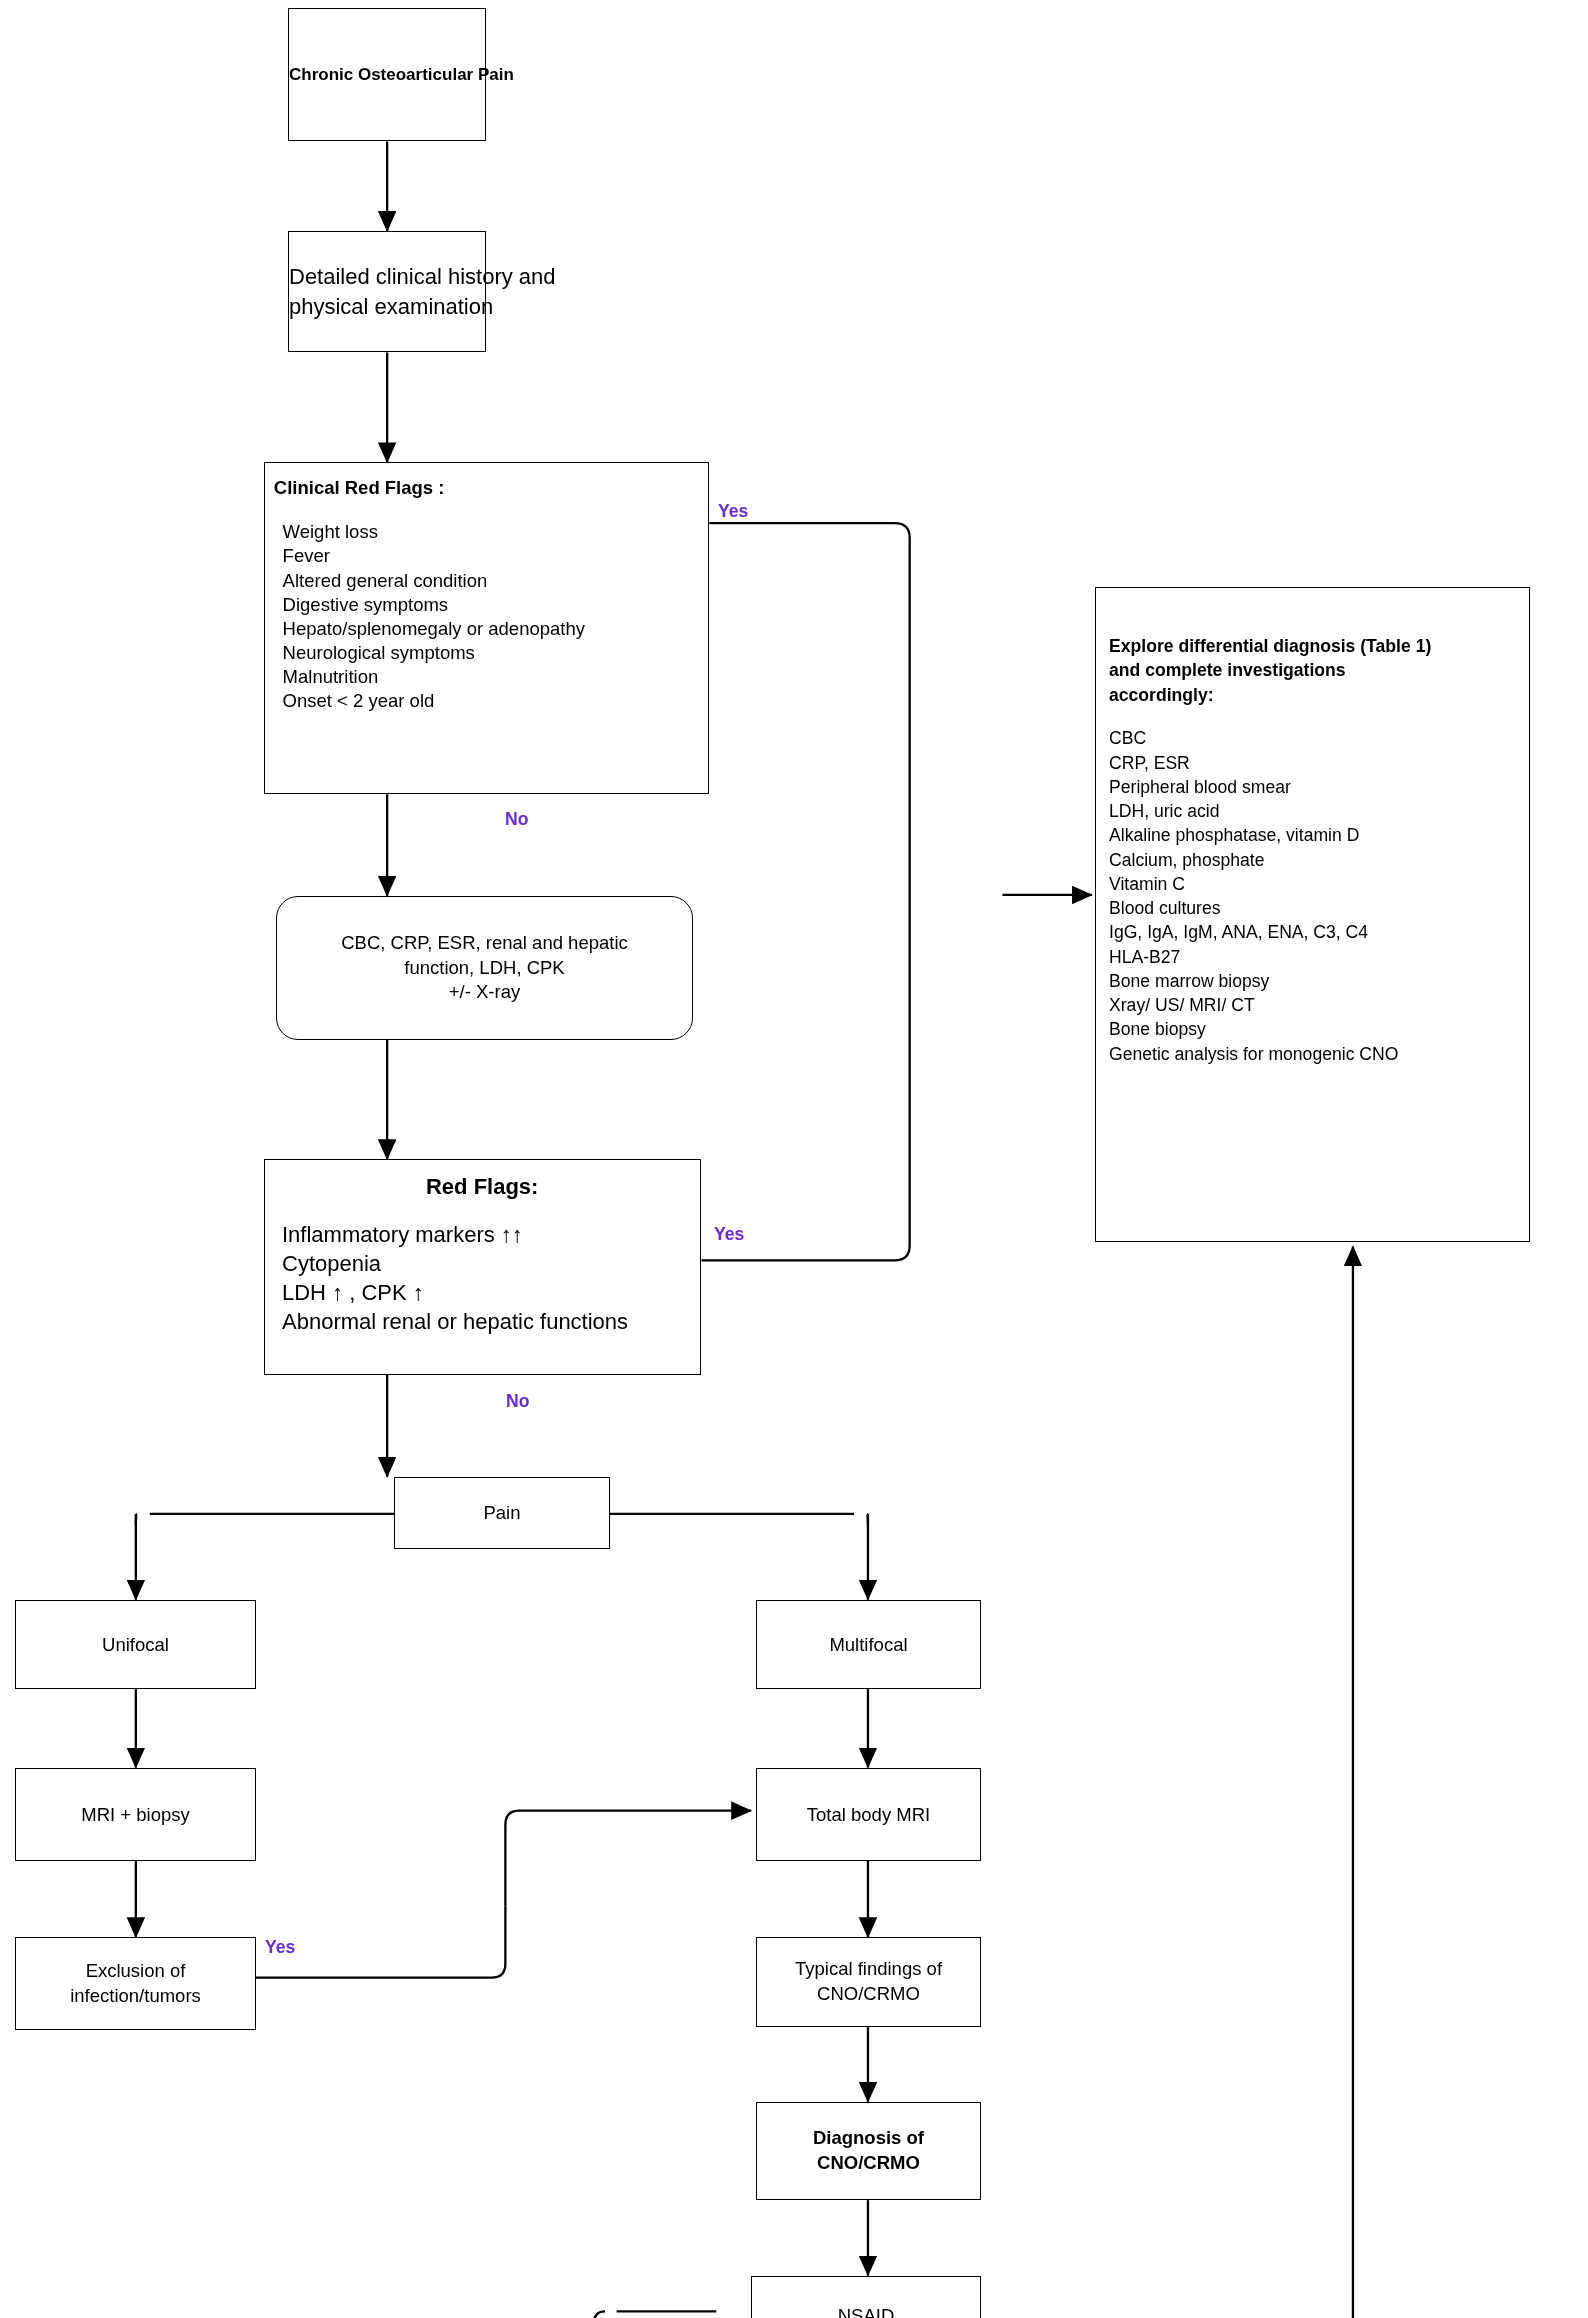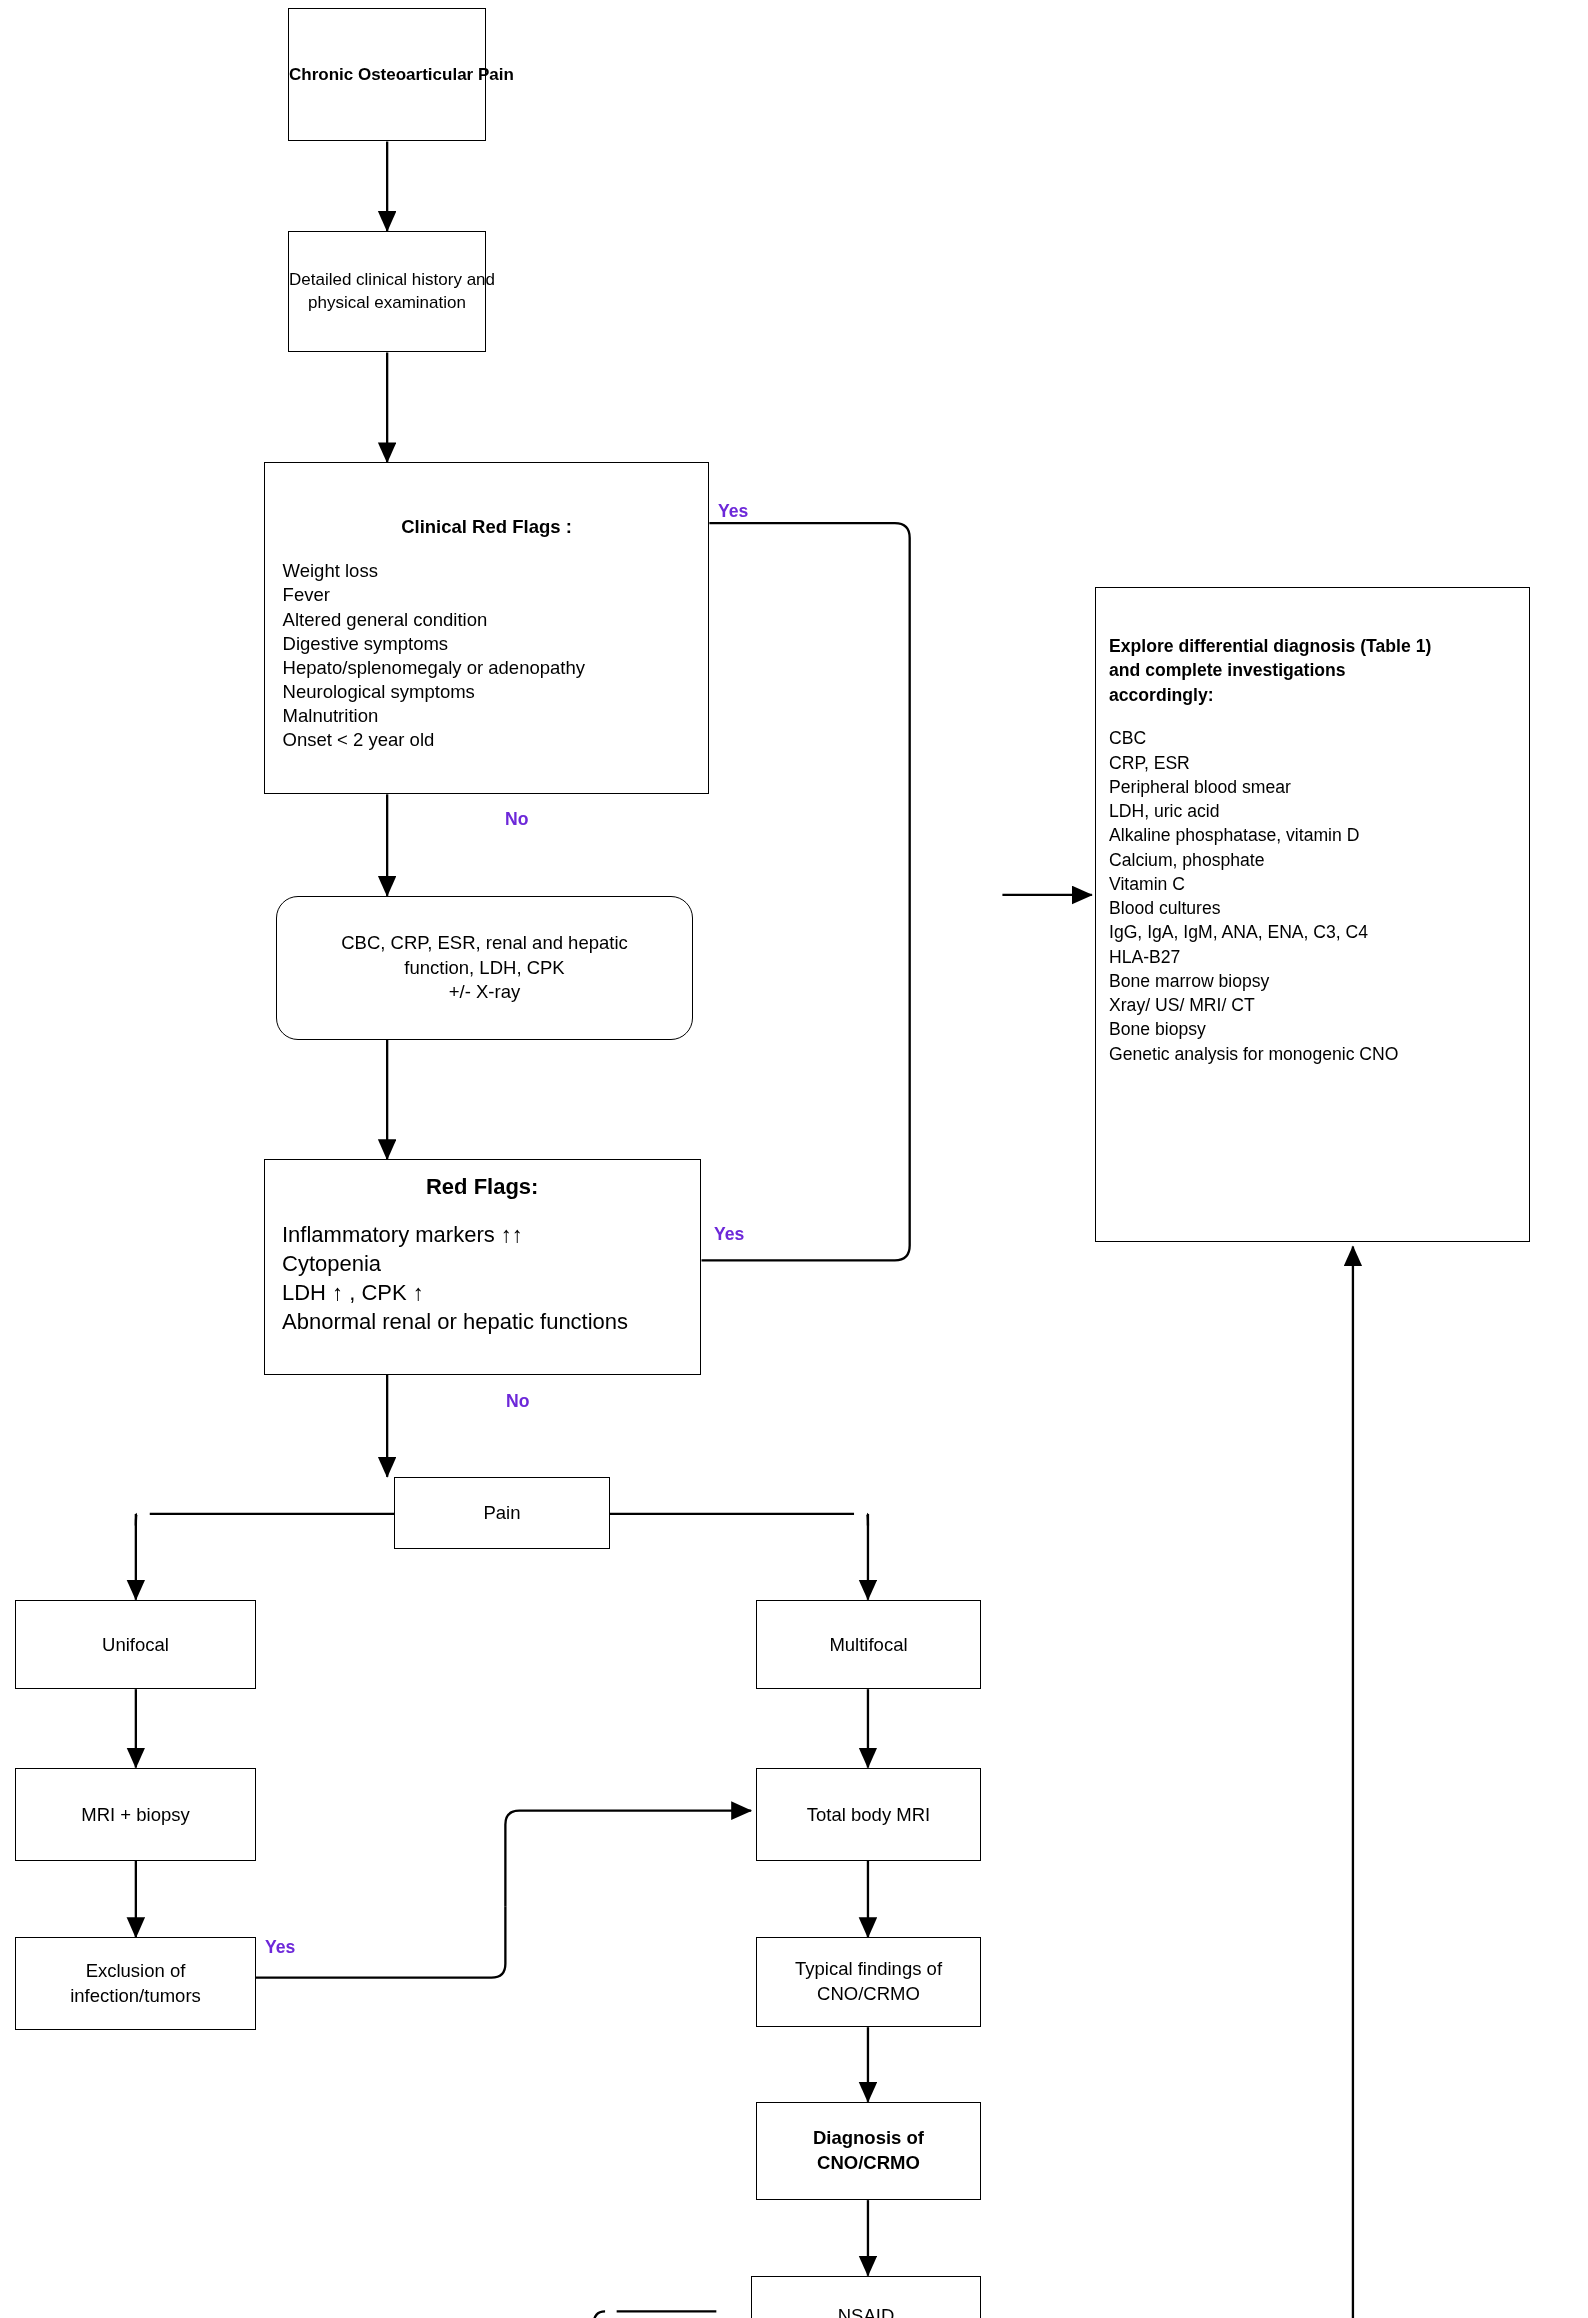--- a/index.html
+++ b/index.html
@@ -56,27 +56,27 @@
       <path d="M1330,4985 L1545,4985"></path>
       <path d="M1775,4985 L1800,4985"></path>
       <path d="M2100,5165 L2888,5165 Q2918,5165 2918,5135"></path>
     </g>
   </svg>
 
   <div class="node" style="left:288px;top:8.3px;width:198px;height:133px;font-size:17px;">
     <span class="line title">Chronic Osteoarticular Pain</span>
   </div>
 
-  <div class="node" style="left:288px;top:231px;width:198px;height:121px;font-size:17px;line-height:1.35;">
+  <div class="node" style="left:288px;top:231px;width:198px;height:121px;font-size:22px;line-height:1.35;">
     <span class="line">Detailed clinical history and</span>
     <span class="line">physical examination</span>
   </div>
 
   <div class="node left" style="left:264px;top:462px;width:445px;height:332px;font-size:18.5px;line-height:1.30;justify-content:flex-start;padding:13px 0 0 17.6px;">
-    <span class="line title" style="text-align:center;padding-right:17.6px;margin-top:39px;">Clinical Red Flags :</span>
+    <span class="line title" style="text-align:left;padding-right:17.6px;">Clinical Red Flags :</span>
     <span class="line" style="height:20.4px;"></span>
     <span class="line">Weight loss</span>
     <span class="line">Fever</span>
     <span class="line">Altered general condition</span>
     <span class="line">Digestive symptoms</span>
     <span class="line">Hepato/splenomegaly or adenopathy</span>
     <span class="line">Neurological symptoms</span>
     <span class="line">Malnutrition</span>
     <span class="line">Onset &lt; 2 year old</span>
   </div>

